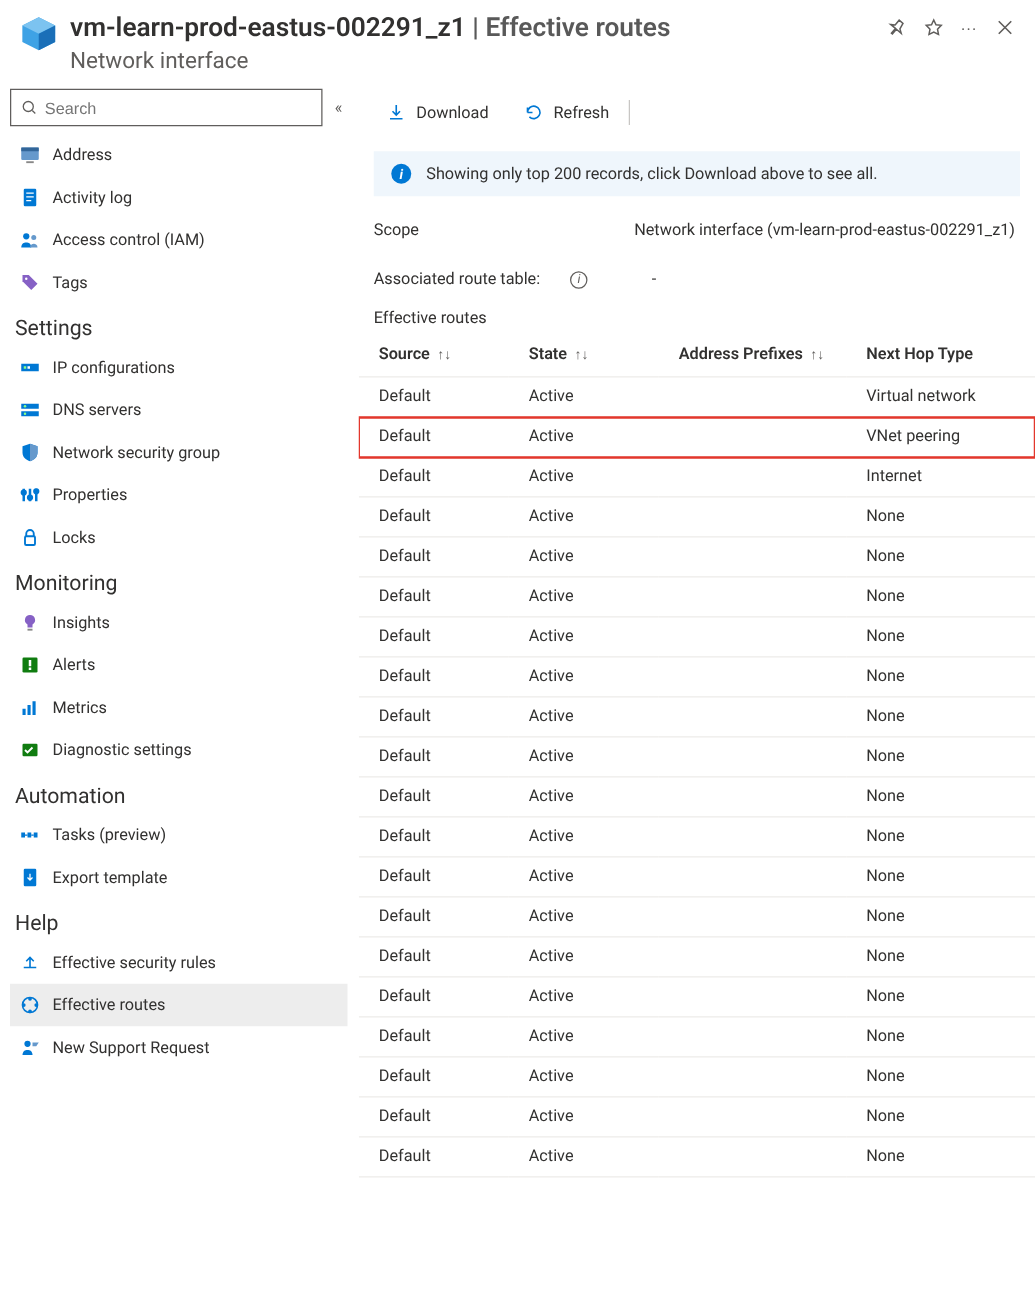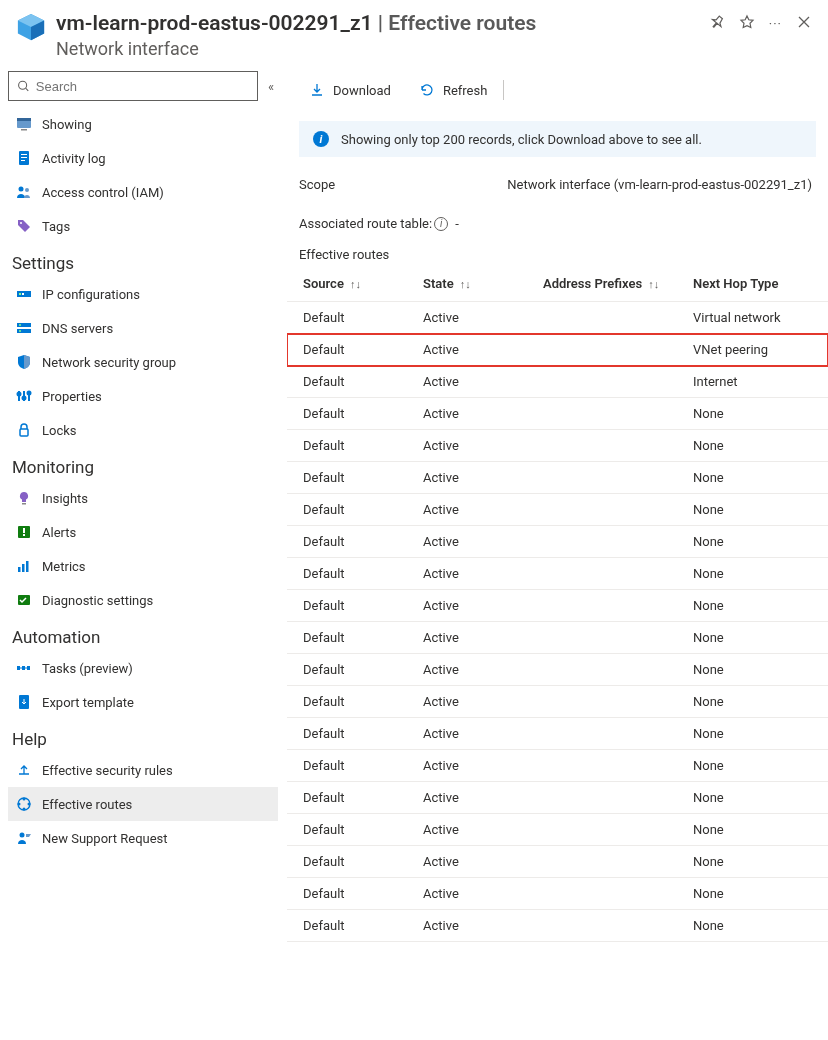--- a/index.html
+++ b/index.html
@@ -70,21 +70,21 @@
     display:flex; align-items:center; gap:12px; padding: 10px 14px;
     font-size: 13px;
   }
   .info-bar .info-icon {
     width:16px; height:16px; border-radius:50%; background:#0078d4; color:#fff;
     display:flex; align-items:center; justify-content:center; font-weight:700; font-size:11px; font-style: italic;
   }
   .kv-row { display:flex; padding: 6px 16px 10px 12px; align-items:center;}
   .kv-label { width: 170px; color:#323130;}
   .kv-value { flex:1; text-align:right; color:#323130;}
-  .assoc-row { display:flex; align-items:center; gap:2px; padding: 14px 16px 4px 12px;}
+  .assoc-row { display:flex; align-items:center; gap:24px; padding: 14px 16px 4px 12px;}
   .section-title { padding: 12px 16px 6px 12px; color:#323130;}
   table { width: calc(100% - 0px); border-collapse: collapse; margin: 0 0 0 0;}
   thead th {
     text-align:left; font-weight:600; padding: 8px 10px 10px 16px;
     border-bottom: 1px solid #edebe9; font-size:13px; color:#323130;
     white-space: nowrap;
   }
   thead th .sort { color:#605e5c; margin-left:6px; font-size:11px;}
   tbody td {
     padding: 8px 10px 8px 16px; border-bottom: 1px solid #edebe9;
@@ -145,21 +145,21 @@
     </div>
     <div id="nav">
         <div class="nav-item">
           <span class="nico">
             <svg viewBox="0 0 16 16">
               <rect x="1" y="2" width="14" height="10" rx="1" fill="#69c"></rect>
               <rect x="1" y="2" width="14" height="3" fill="#369"></rect>
               <rect x="5" y="13" width="6" height="1.5" fill="#888"></rect>
             </svg>
           </span>
-          <span>Showing</span>
+          <span>Address</span>
         </div>
         <div class="nav-item">
           <span class="nico">
             <svg viewBox="0 0 16 16">
               <rect x="3" y="1" width="10" height="14" rx="1" fill="#0078d4"></rect>
               <rect x="5" y="4" width="6" height="1" fill="#fff"></rect>
               <rect x="5" y="7" width="6" height="1" fill="#fff"></rect>
               <rect x="5" y="10" width="4" height="1" fill="#fff"></rect>
             </svg>
           </span>

